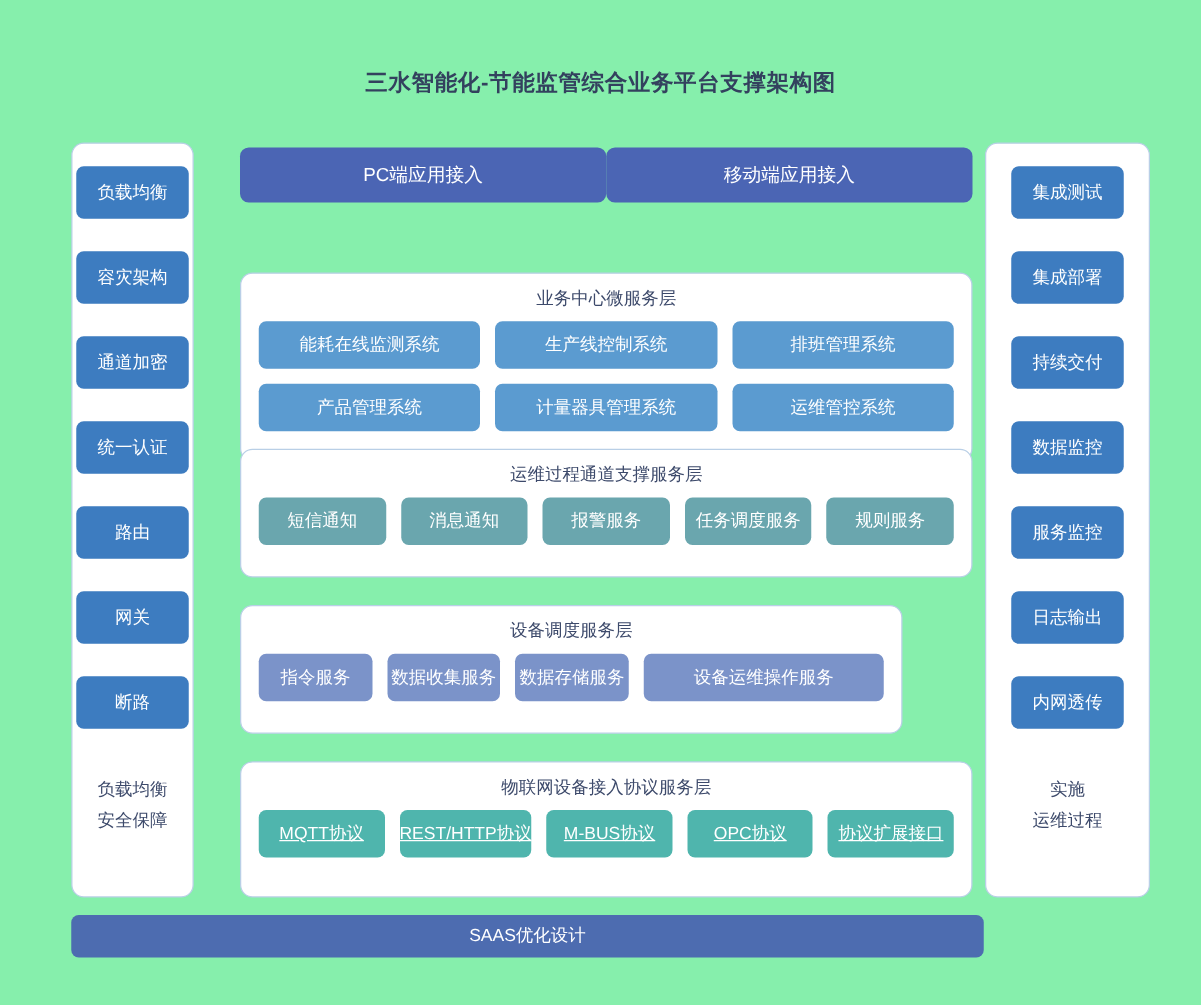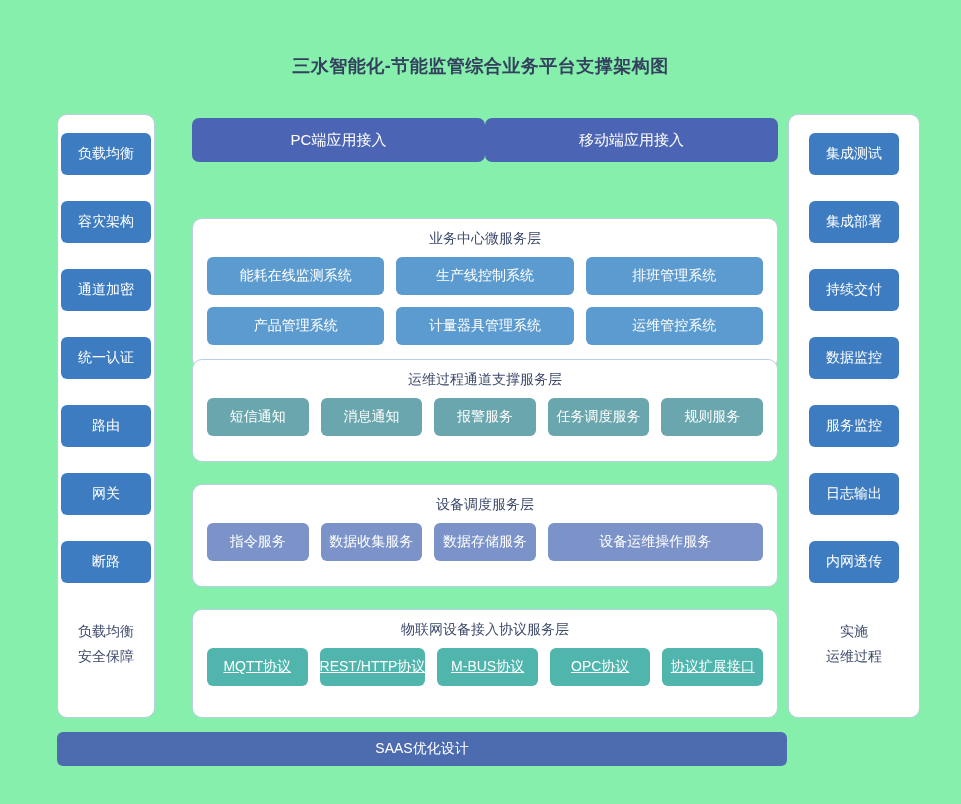--- a/index.html
+++ b/index.html
@@ -184,21 +184,21 @@
     <div class="layer-title">运维过程通道支撑服务层</div>
     <div class="chip-row">
       <div class="chip ops">短信通知</div>
       <div class="chip ops">消息通知</div>
       <div class="chip ops">报警服务</div>
       <div class="chip ops">任务调度服务</div>
       <div class="chip ops">规则服务</div>
     </div>
   </div>
 
-  <div class="panel" style="left:192px; top:484px; width:586px; height:103px;">
+  <div class="panel" style="left:192px; top:484px; width:530px; height:103px;">
     <div class="layer-title">设备调度服务层</div>
     <div class="chip-row">
       <div class="chip dev">指令服务</div>
       <div class="chip dev">数据收集服务</div>
       <div class="chip dev">数据存储服务</div>
       <div class="chip dev wide">设备运维操作服务</div>
     </div>
   </div>
 
   <div class="panel" style="left:192px; top:609px; width:586px; height:109px;">

